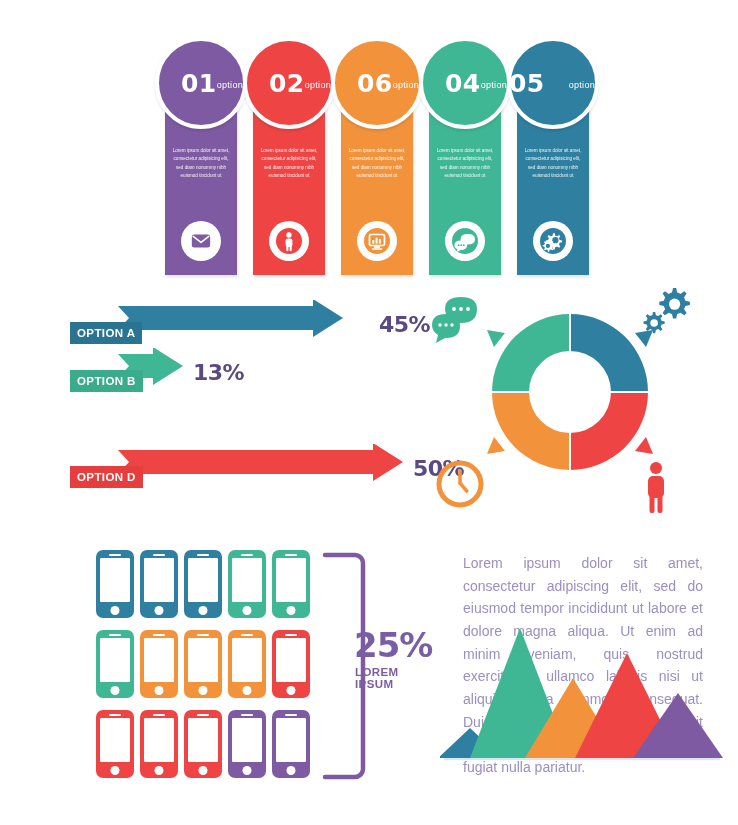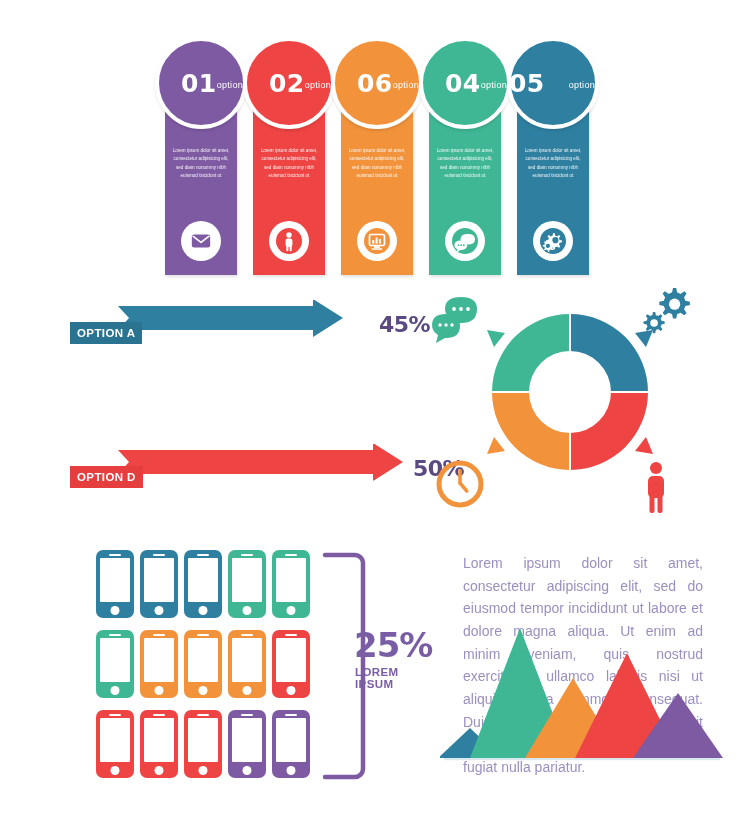--- a/index.html
+++ b/index.html
@@ -201,20 +201,34 @@
                L253 -1
                L283 18
                L253 37
                L253 30
                L58 30
                L69 18 Z" fill="#2E7FA0"></path>
       </svg>
       <div class="arrow-label" style="background: rgb(42, 116, 146);">OPTION A</div>
       <div class="arrow-pct" style="left: 307px; margin-left: 12px;">45%</div>
     </div>
+    <div class="arrow-row" style="top: 48px;">
+      <svg width="380" height="46" viewBox="0 0 380 46">
+        <path d="M58 6
+               L93 6
+               L93 -1
+               L123 18
+               L93 37
+               L93 30
+               L58 30
+               L69 18 Z" fill="#3FB795"></path>
+      </svg>
+      <div class="arrow-label" style="background: rgb(58, 171, 139);">OPTION B</div>
+      <div class="arrow-pct" style="left: 133px;">13%</div>
+    </div>
     <div class="arrow-row" style="top: 144px;">
       <svg width="380" height="46" viewBox="0 0 380 46">
         <path d="M58 6
                L313 6
                L313 -1
                L343 18
                L313 37
                L313 30
                L58 30
                L69 18 Z" fill="#EE4444"></path>

